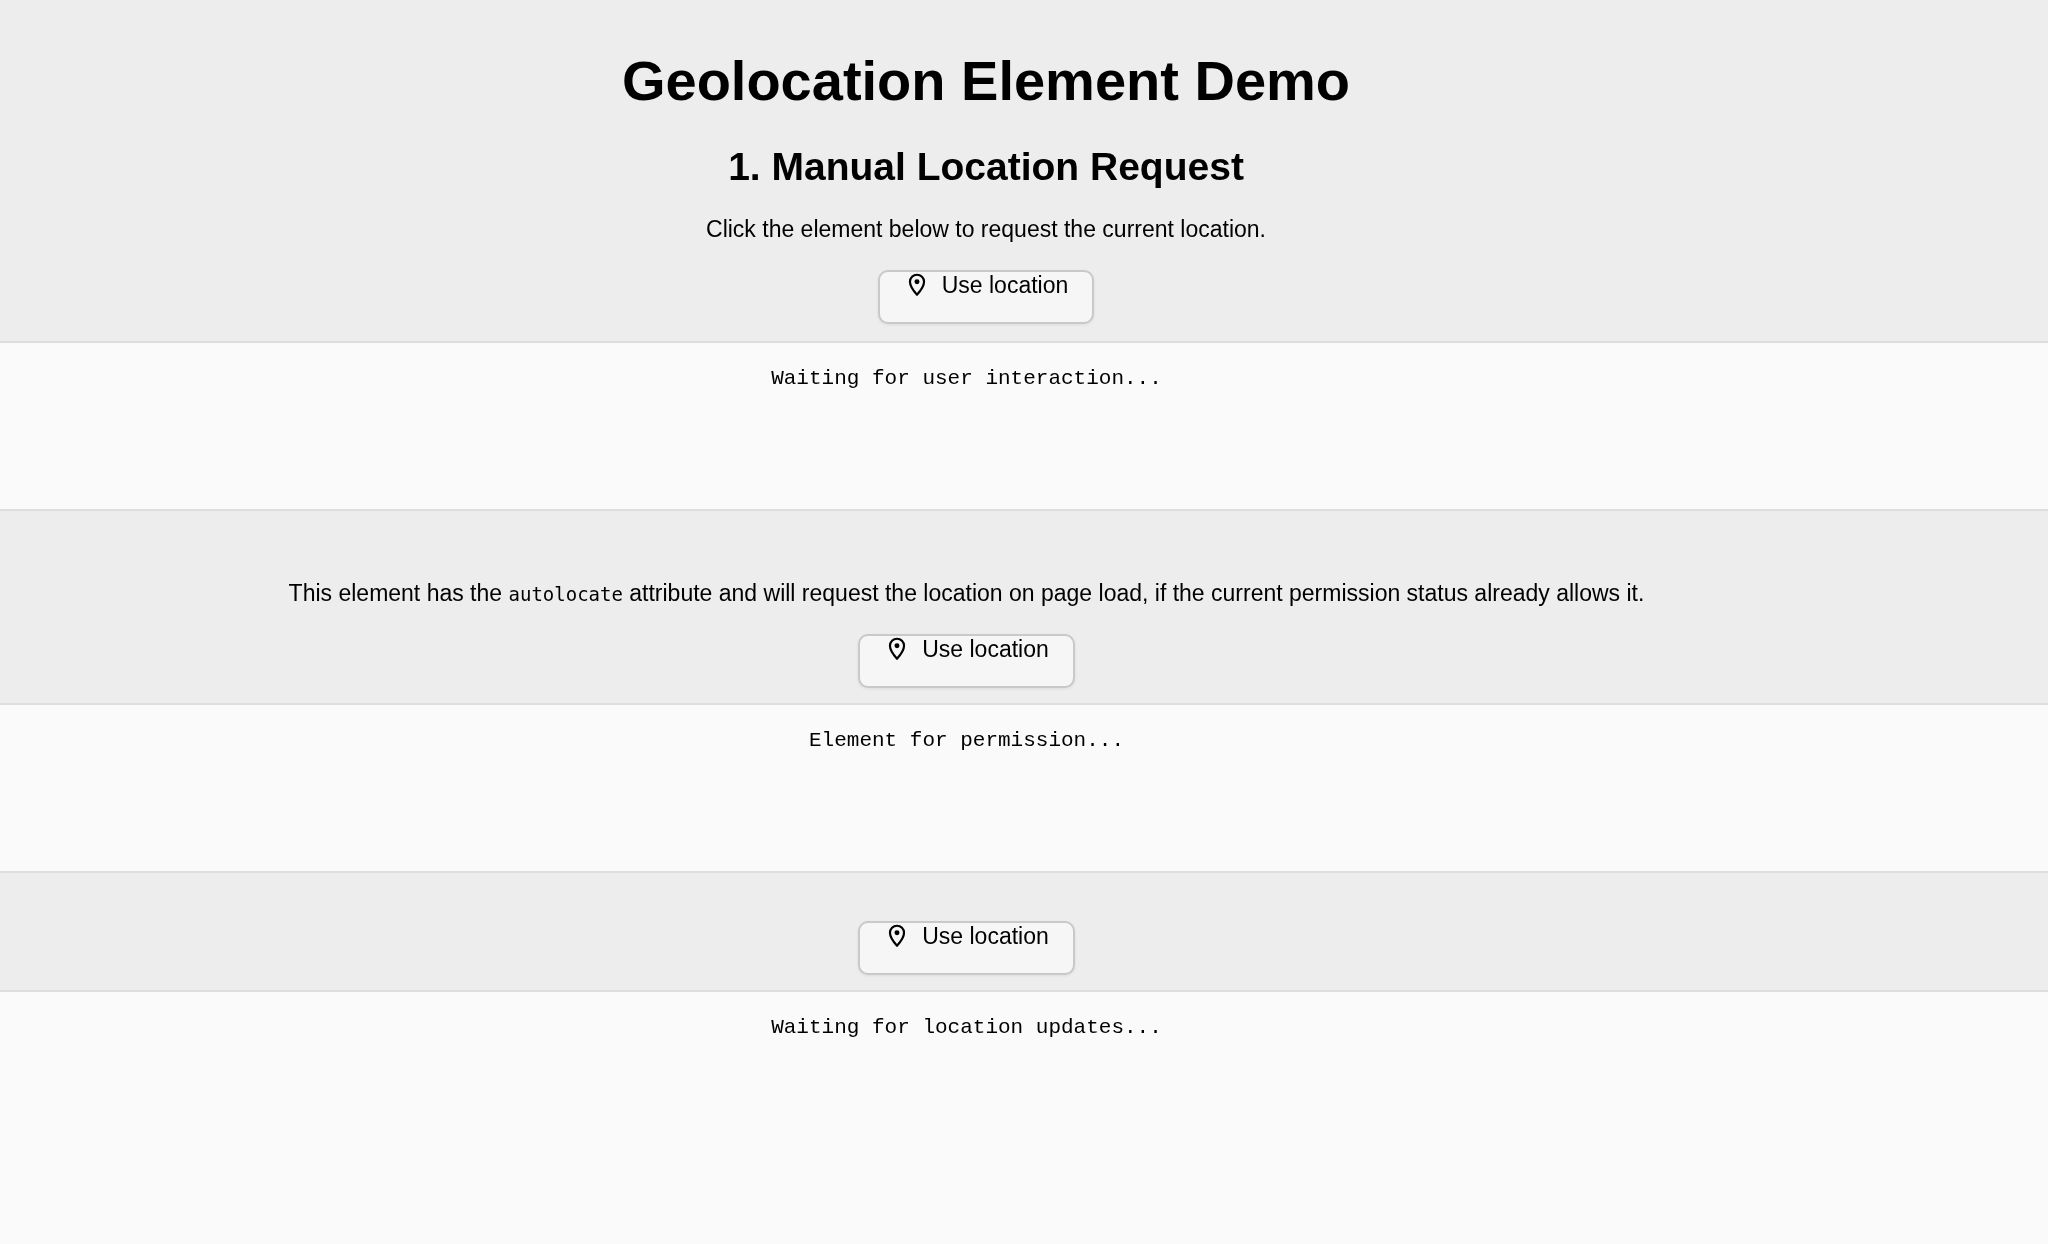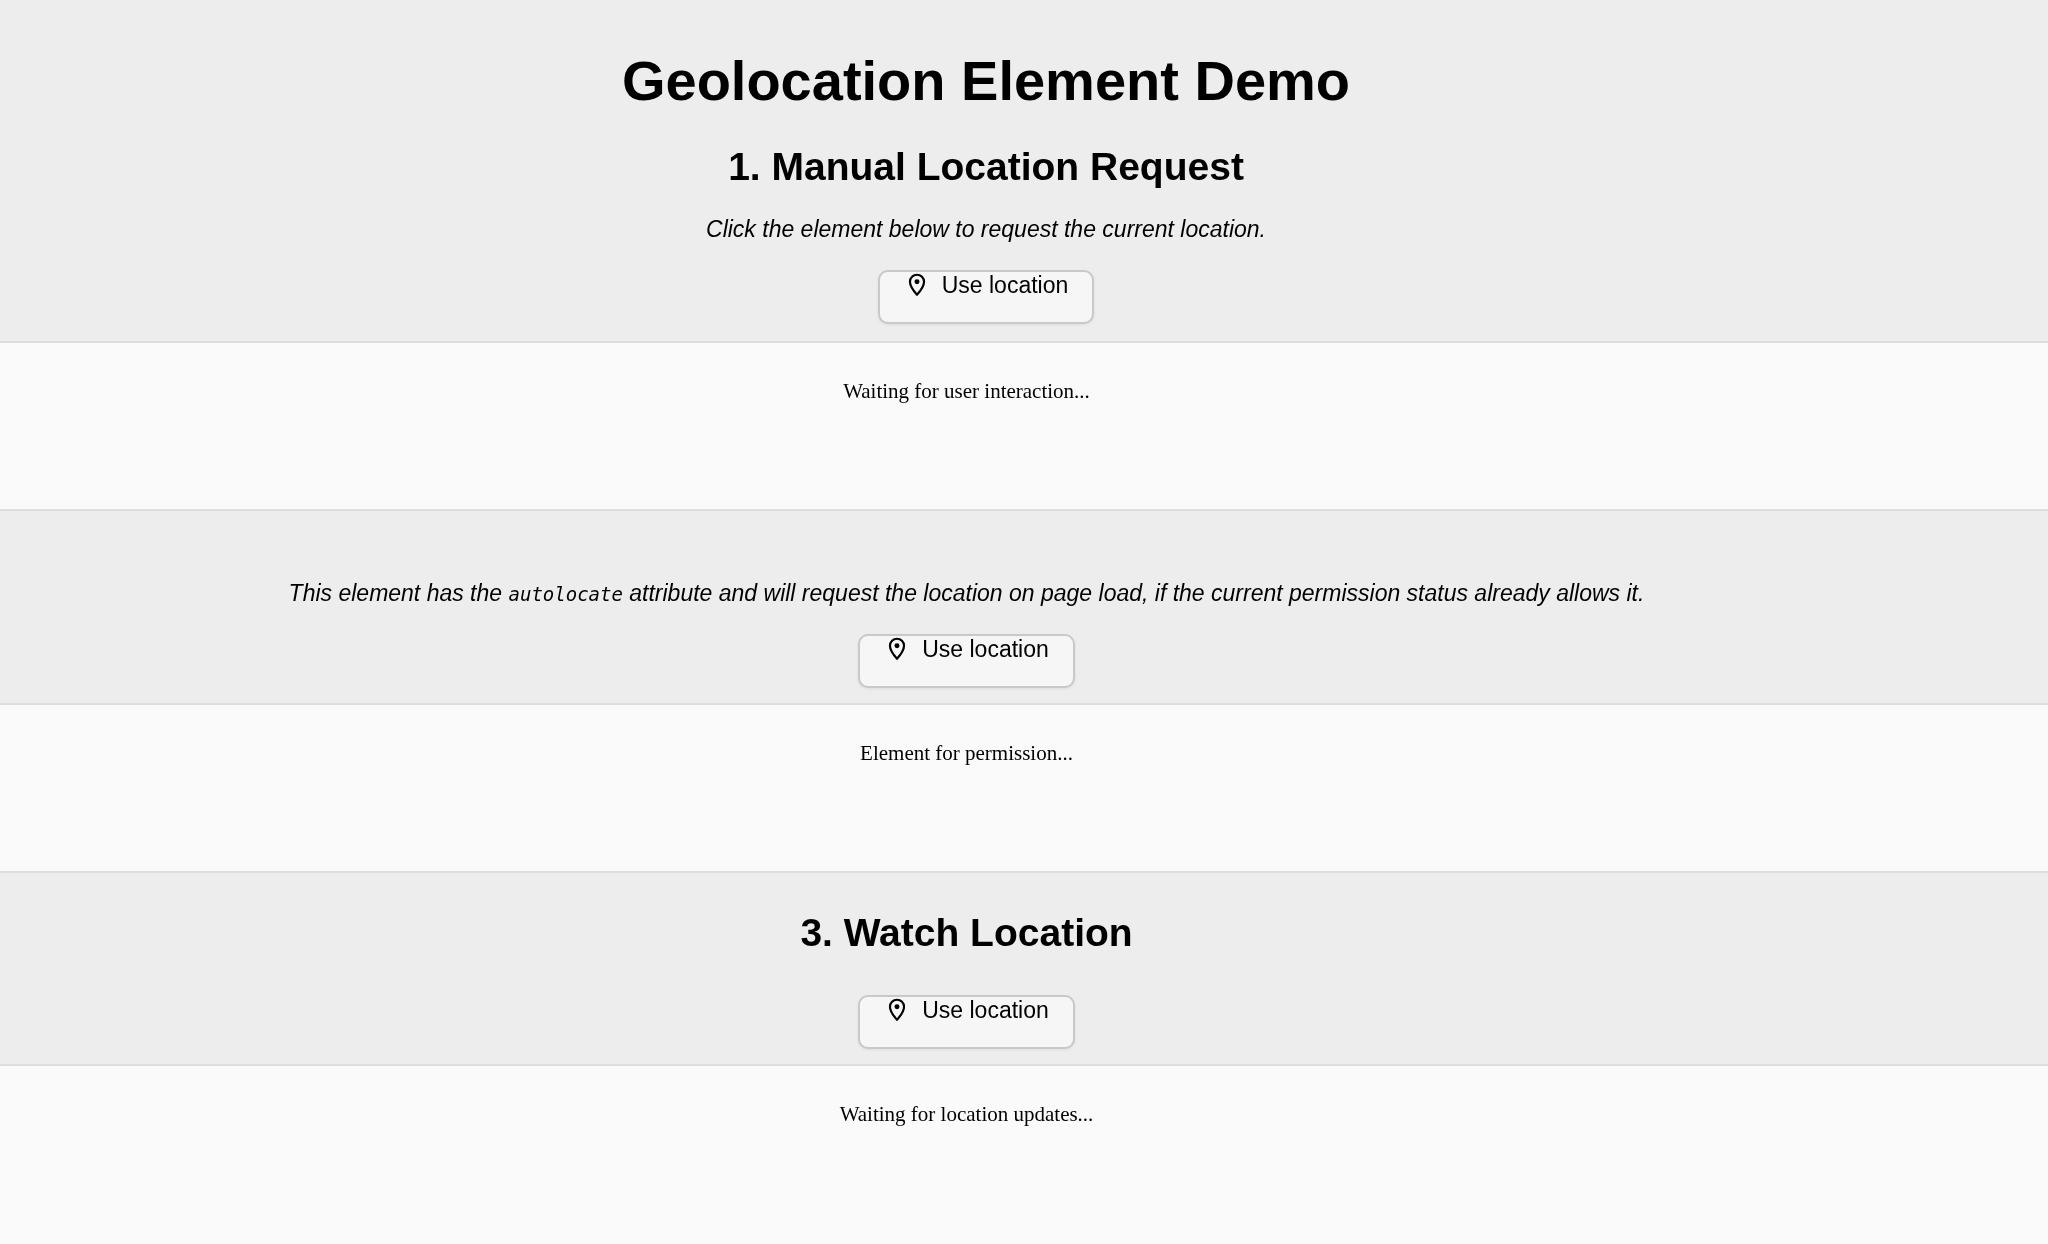--- a/index.html
+++ b/index.html
@@ -35,21 +35,20 @@
     font-size: 39px;
     line-height: 50px;
     font-weight: bold;
     margin: 12px;
   }
   .demo.first h2 { margin-top: 28px; }
   .desc {
     font-size: 23px;
     line-height: 30px;
     margin: 44px 0 0 0;
-    font-style: italic;
   }
   .demo.first .desc { margin-top: 22px; }
   .desc code {
     font-family: "DejaVu Sans Mono", "Liberation Mono", monospace;
     font-size: 19px;
   }
   .use-location {
     display: inline-flex;
     align-items: flex-start;
     gap: 12px;
@@ -65,24 +64,24 @@
     box-shadow: 0 1px 3px rgba(0,0,0,0.07);
     cursor: pointer;
   }
   .use-location .pin {
     display: inline-flex;
     width: 26px;
     height: 26px;
   }
   .status {
     height: 166px;
-    padding: 36px 115px 0 0;
+    padding: 24px 115px 0 0;
     text-align: center;
     background: #fafafa;
-    font-family: Liberation Serif, serif;
+    font-family: Liberation Mono, monospace;
     font-size: 21px;
   }
 </style>
 </head>
 <body>
 
 <main>
 
   <section class="demo first">
     <h1 class="page-title">Geolocation Element Demo</h1>
@@ -108,21 +107,20 @@
           <path d="M12 2.5C8.4 2.5 5.5 5.4 5.5 9c0 4.8 6.5 12 6.5 12s6.5-7.2 6.5-12c0-3.6-2.9-6.5-6.5-6.5z" fill="none" stroke="#000" stroke-width="2" stroke-linejoin="round"></path>
           <circle cx="12" cy="9" r="2.3" fill="#000"></circle>
         </svg>
       </span>
       <span>Use location</span>
     </button>
   </section>
   <div class="status">Element for permission...</div>
 
   <section class="demo">
-    <h2>3. Watch Location</h2>
     <button class="use-location">
       <span class="pin">
         <svg width="26" height="26" viewBox="0 0 24 24" aria-hidden="true">
           <path d="M12 2.5C8.4 2.5 5.5 5.4 5.5 9c0 4.8 6.5 12 6.5 12s6.5-7.2 6.5-12c0-3.6-2.9-6.5-6.5-6.5z" fill="none" stroke="#000" stroke-width="2" stroke-linejoin="round"></path>
           <circle cx="12" cy="9" r="2.3" fill="#000"></circle>
         </svg>
       </span>
       <span>Use location</span>
     </button>
   </section>

